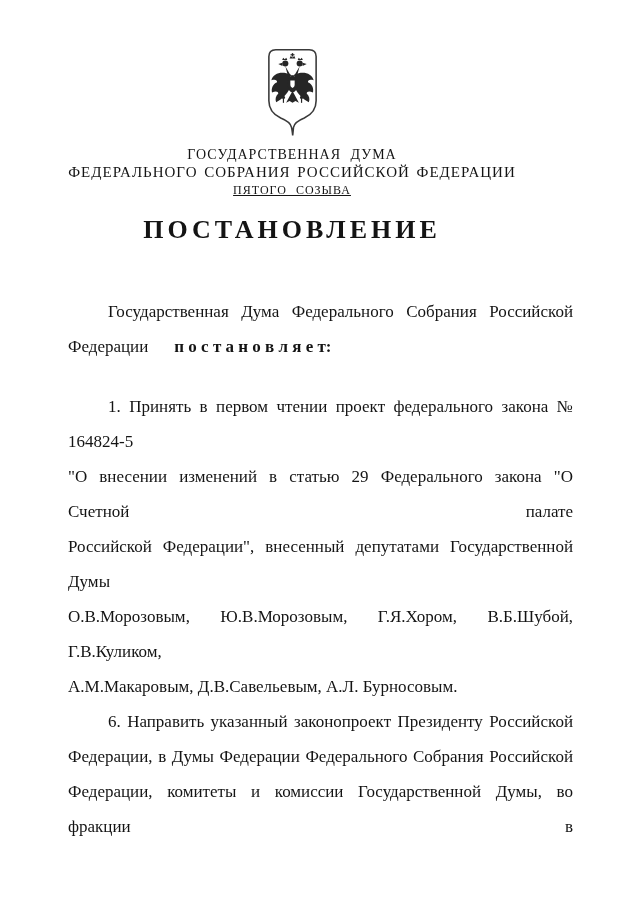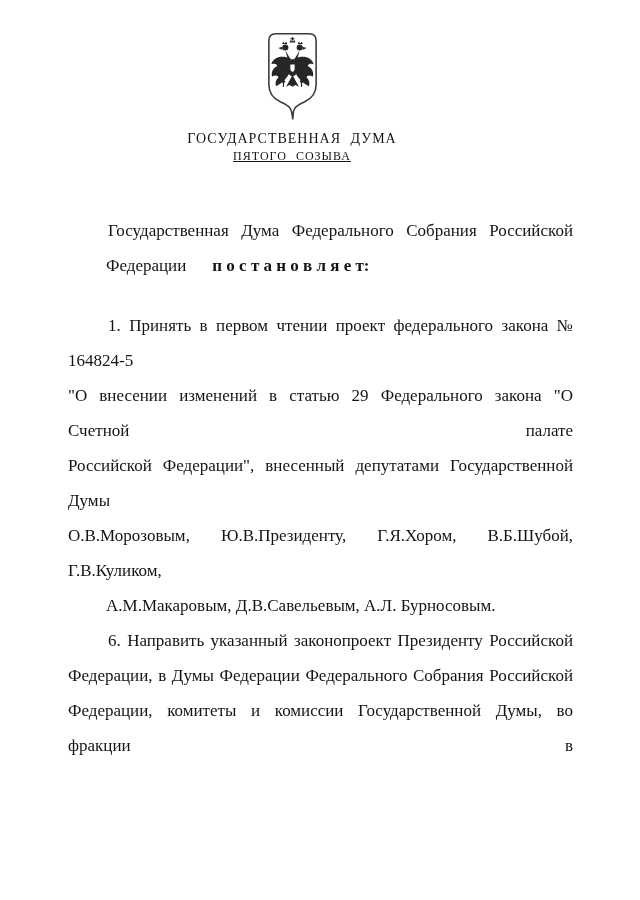--- a/index.html
+++ b/index.html
@@ -4,21 +4,21 @@
 <style>
   html, body { margin: 0; padding: 0; }
   body {
     width: 640px; height: 900px;
     background: #ffffff;
     color: #141414;
     font-family: "Liberation Serif", "DejaVu Serif", serif;
     overflow: hidden;
     -webkit-font-smoothing: antialiased;
   }
-  .page { width: 640px; height: 900px; padding-top: 28px; box-sizing: border-box; }
+  .page { width: 640px; height: 900px; padding-top: 44px; box-sizing: border-box; }
 
   
   .center-col { width: 584px; text-align: center; }
 
   .emblem-wrap { line-height: 0; margin-bottom: 7px; }
   .emblem-wrap svg { display: inline-block; }
 
   .org-line1 { font-size: 14px; letter-spacing: 1px; word-spacing: 5px; margin-top: 2px; }
   .org-line2 { font-size: 15px; letter-spacing: 1px; word-spacing: 2px; margin-top: 1px; }
   .org-line3 { font-size: 12px; letter-spacing: 1px; word-spacing: 5px; margin-top: 2px; text-decoration: underline; }
@@ -33,21 +33,21 @@
 
   .subject { margin-top: 26px; font-weight: bold; font-size: 15px; line-height: 21px; word-spacing: 1px; }
 
   .body-text {
     margin-top: 49px;
     padding: 0 67px 0 68px;
     font-size: 17px;
     line-height: 35px;
   }
   .bline { text-align: justify; text-align-last: justify; white-space: normal; }
-  .bline.last { text-align-last: left; margin-left: 38px; }
+  .bline.last { text-align-last: left; }
   .bline.first { text-indent: 40px; }
   .para { margin: 0; }
   .para.gap { margin-top: 25px; }
   .verb { font-weight: bold; margin-left: 26px; }
 </style>
 </head>
 <body>
 
 <div class="page">
 
@@ -85,36 +85,38 @@
           <circle cx="41.2" cy="53.5" r="1.6"></circle>
           <rect x="22.2" y="55" width="1.2" height="4"></rect>
           <rect x="40.6" y="55" width="1.2" height="4"></rect>
         </g>
 
         <path d="M29.8,36.2 h4.4 v4.6 q0,2.1 -2.2,3.1 q-2.2,-1 -2.2,-3.1 z" fill="#ffffff"></path>
       </svg>
     </div>
 
     <div class="org-line1">ГОСУДАРСТВЕННАЯ ДУМА</div>
+    <div class="org-line2">ФЕДЕРАЛЬНОГО СОБРАНИЯ РОССИЙСКОЙ ФЕДЕРАЦИИ</div>
     <div class="org-line3">ПЯТОГО СОЗЫВА</div>
 
+    <div class="doc-title">ПОСТАНОВЛЕНИЕ</div>
 
   </div>
 
   <div class="body-text">
     <div class="para">
       <div class="bline first">Государственная Дума Федерального Собрания Российской</div>
       <div class="bline last"><span>Федерации</span><span class="verb">п о с т а н о в л я е т:</span></div>
     </div>
 
     <div class="para gap">
         <div class="bline first">1. Принять в первом чтении проект федерального закона №  164824-5</div>
         <div class="bline">"О внесении изменений в статью 29 Федерального закона  "О Счетной палате</div>
         <div class="bline">Российской Федерации", внесенный депутатами Государственной Думы</div>
-        <div class="bline">О.В.Морозовым, Ю.В.Президенту, Г.Я.Хором, В.Б.Шубой, Г.В.Куликом,</div>
+        <div class="bline">О.В.Морозовым, Ю.В.Морозовым, Г.Я.Хором, В.Б.Шубой, Г.В.Куликом,</div>
         <div class="bline last">А.М.Макаровым, Д.В.Савельевым, А.Л. Бурносовым.</div>
       </div>
     <div class="para">
         <div class="bline first">6. Направить указанный законопроект Президенту Российской</div>
         <div class="bline">Федерации, в Думы Федерации Федерального Собрания Российской</div>
         <div class="bline">Федерации,  комитеты и комиссии Государственной Думы, во фракции в</div>
       </div>
   </div>
 
 </div>

